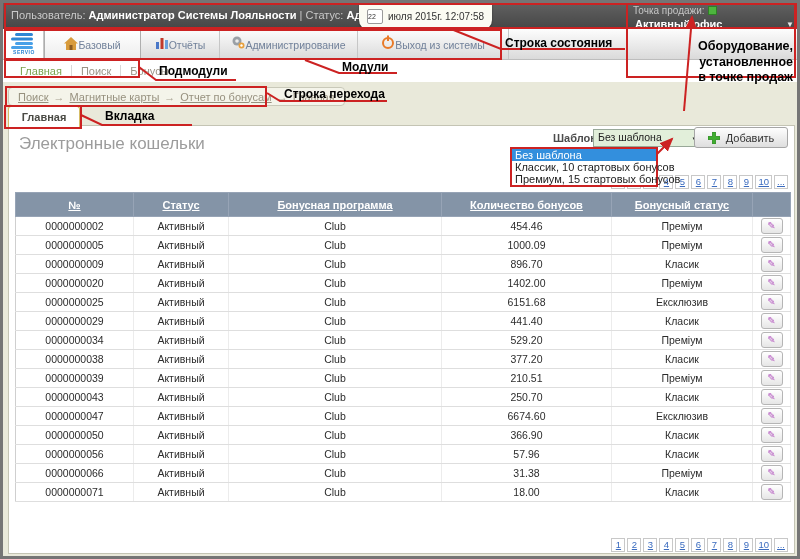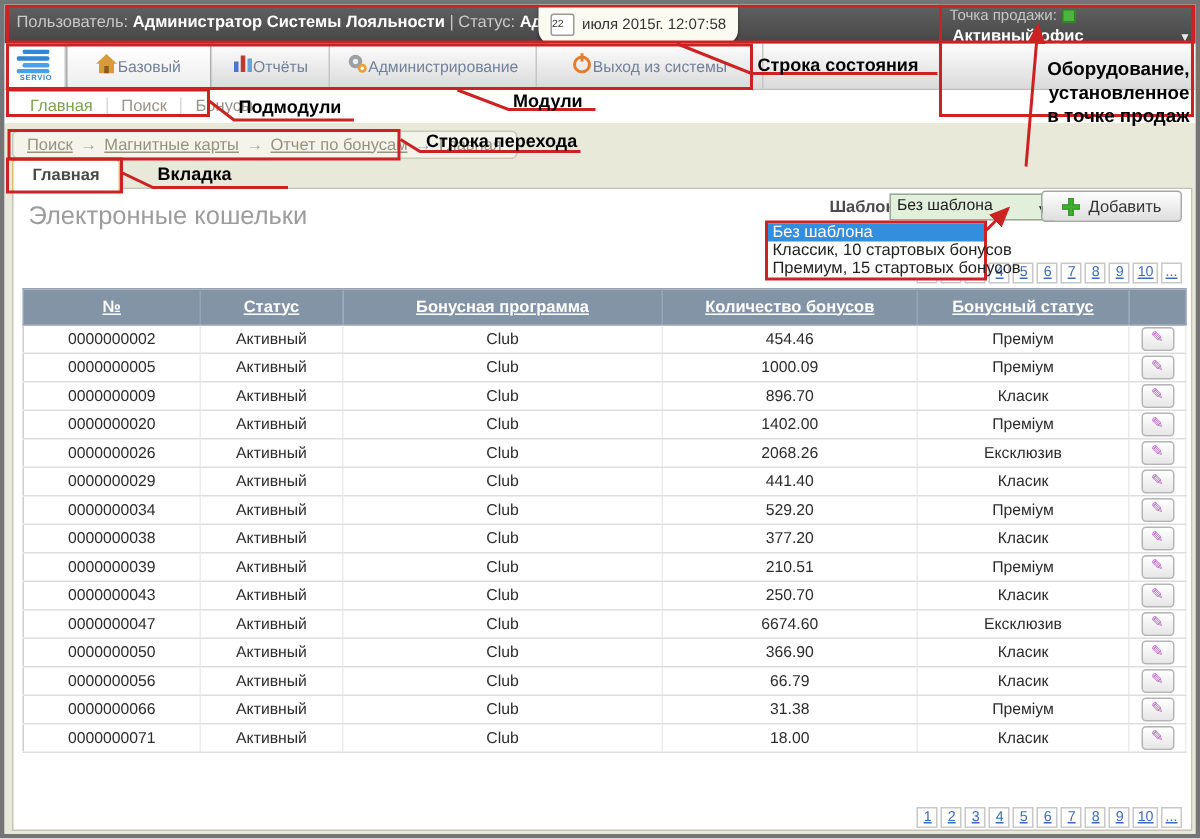--- a/index.html
+++ b/index.html
@@ -264,24 +264,24 @@
               <td>0000000020</td>
               <td>Активный</td>
               <td>Club</td>
               <td>1402.00</td>
               <td>Преміум</td>
               <td><span class="edit-btn">
                   <span>✎</span>
                 </span></td>
             </tr>
             <tr>
-              <td>0000000026</td>
-              <td>Активный</td>
-              <td>Club</td>
-              <td>2068.26</td>
+              <td>0000000025</td>
+              <td>Активный</td>
+              <td>Club</td>
+              <td>6151.68</td>
               <td>Ексклюзив</td>
               <td><span class="edit-btn">
                   <span>✎</span>
                 </span></td>
             </tr>
             <tr>
               <td>0000000029</td>
               <td>Активный</td>
               <td>Club</td>
               <td>441.40</td>
@@ -347,21 +347,21 @@
               <td>366.90</td>
               <td>Класик</td>
               <td><span class="edit-btn">
                   <span>✎</span>
                 </span></td>
             </tr>
             <tr>
               <td>0000000056</td>
               <td>Активный</td>
               <td>Club</td>
-              <td>66.79</td>
+              <td>57.96</td>
               <td>Класик</td>
               <td><span class="edit-btn">
                   <span>✎</span>
                 </span></td>
             </tr>
             <tr>
               <td>0000000066</td>
               <td>Активный</td>
               <td>Club</td>
               <td>31.38</td>

